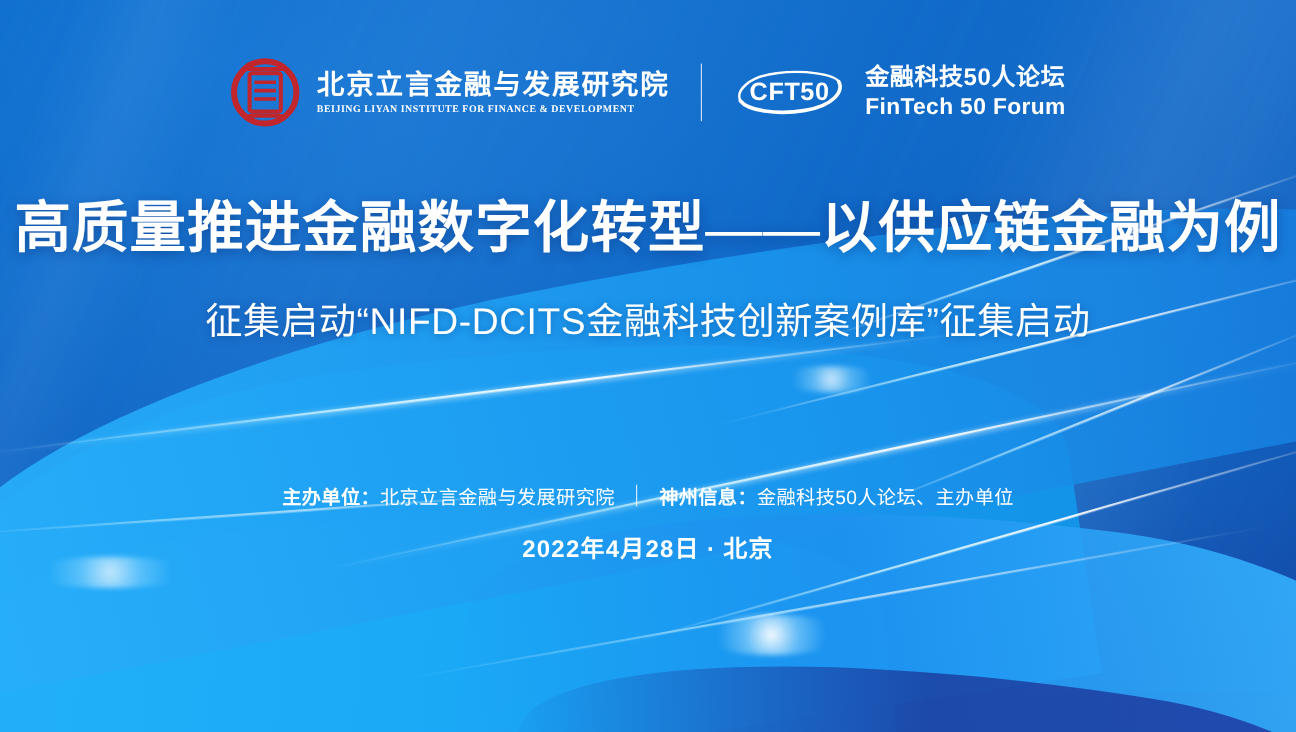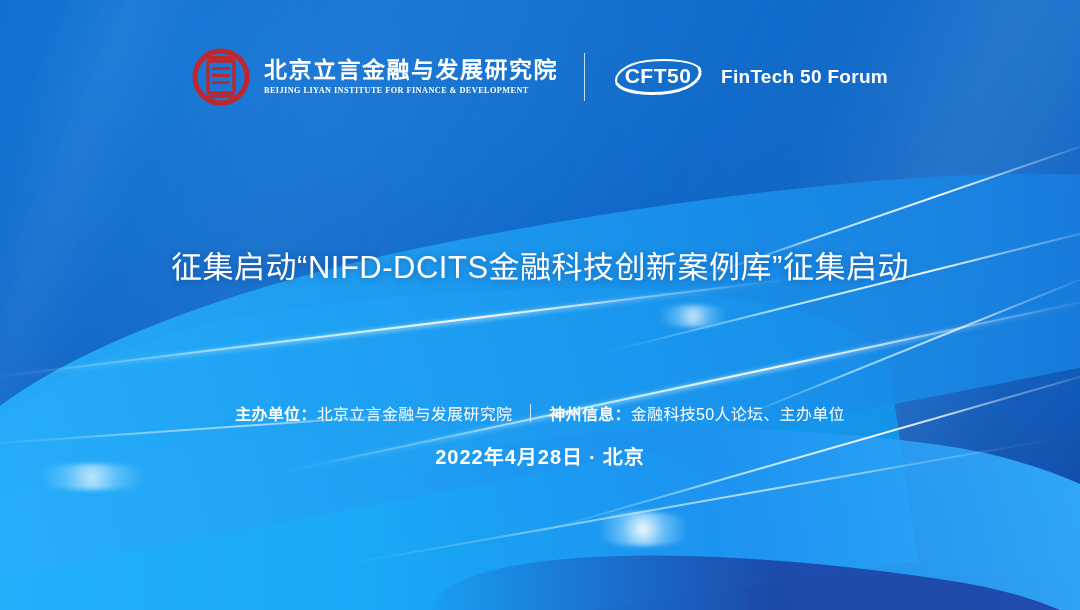--- a/index.html
+++ b/index.html
@@ -318,26 +318,28 @@
 
       <div class="logo-block">
         <div class="cft-badge">
           <svg viewBox="0 0 96 46" xmlns="http://www.w3.org/2000/svg">
             <path d="M88 14 C92 22, 84 34, 60 38 C36 42, 12 38, 6 30" fill="none" stroke="#ffffff" stroke-width="3" stroke-linecap="round"></path>
             <path d="M6 30 C2 22, 12 10, 36 7 C60 4, 84 8, 88 14" fill="none" stroke="#ffffff" stroke-width="2" stroke-linecap="round"></path>
             <text x="47" y="29" text-anchor="middle" font-family="Liberation Sans, sans-serif" font-size="21" font-weight="700" fill="#ffffff" letter-spacing="0.5">CFT50</text>
           </svg>
         </div>
         <div class="cft-text">
+          <div class="cft-cn">金融科技50人论坛</div>
           <div class="cft-en">FinTech 50 Forum</div>
         </div>
       </div>
 
     </div>
 
+    <div class="title-main">高质量推进金融数字化转型——以供应链金融为例</div>
     <div class="title-sub">征集启动“NIFD-DCITS金融科技创新案例库”征集启动</div>
 
     <div class="org-row">
       <div class="org-item">
         <span class="org-label">主办单位：</span><span class="org-value">北京立言金融与发展研究院</span>
       </div>
       <div class="org-divider"></div>
       <div class="org-item">
         <span class="org-label">神州信息：</span><span class="org-value">金融科技50人论坛、主办单位</span>
       </div>

